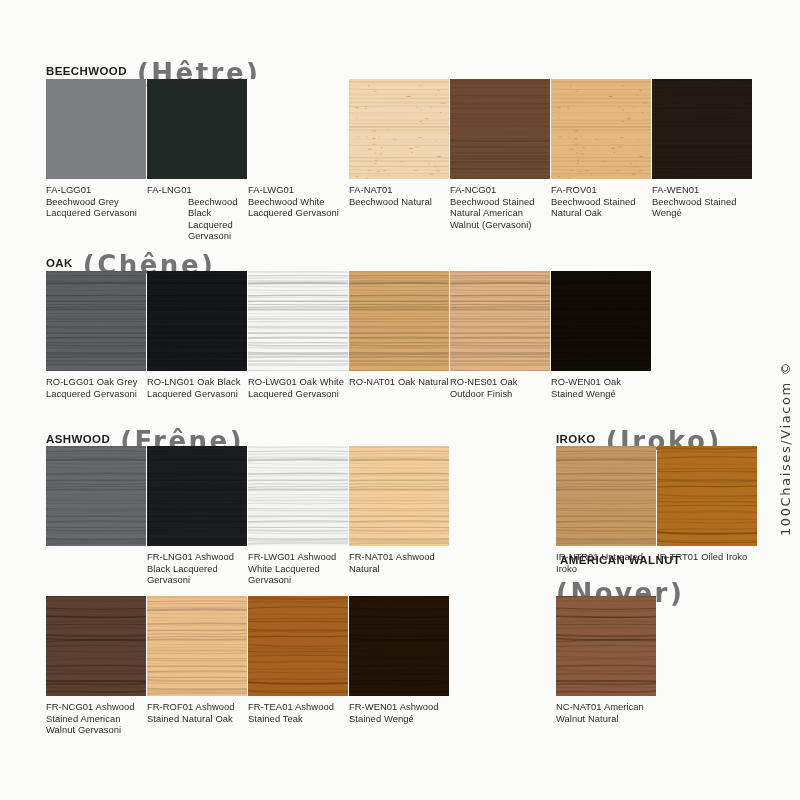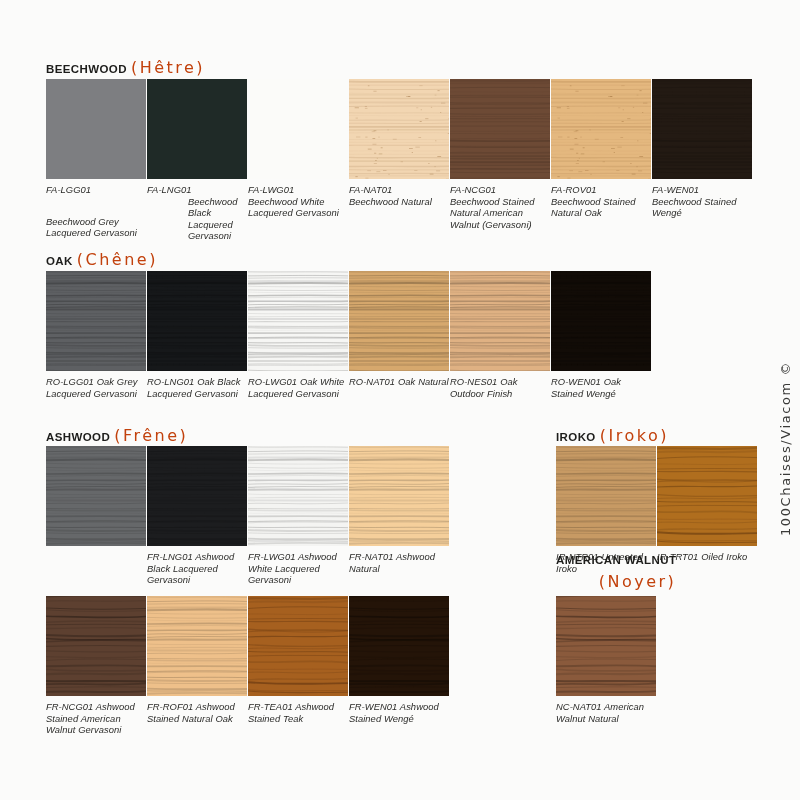--- a/index.html
+++ b/index.html
@@ -18,46 +18,45 @@
   #page {
     position: absolute;
     inset: 0;
     background: #fbfbfa;
   }
 
   
   .section-head {
     position: absolute;
     display: flex;
-    align-items: flex-end;
-    gap: 4px;
+    align-items: center;
+    gap: 10px;
     white-space: nowrap;
   }
   .sec-en {
     font-size: 11.5px;
     font-weight: bold;
     letter-spacing: 0.4px;
     color: #1d1d1b;
   }
   .sec-fr {
     font-family: "DejaVu Sans", sans-serif;
-    font-size: 16px;
-    font-weight: 400;
+    font-size: 26px;
+    font-weight: 700;
     letter-spacing: 2.5px;
-    color: #c2410c;
+    color: #737373;
     position: relative;
     top: 2px;
   }
 
   
   .grid {
     position: absolute;
     display: flex;
     flex-wrap: nowrap;
-    font-style: italic;
   }
   .cell {
     width: 100px;
     margin-right: 1px;
     box-sizing: border-box;
   }
   .swatch {
     width: 100px;
     height: 100px;
     display: block;
@@ -106,21 +105,21 @@
     <span class="sec-en">BEECHWOOD</span>
     <span class="sec-fr">(Hêtre)</span>
   </div>
   <div class="grid" id="grid-beechwood-0" style="left:46px; top:79px;">
       <div class="cell">
         <div class="swatch" style="background: rgb(125, 126, 129);">
           <div class="grain"></div>
         </div>
         <div class="caption">
           <span style="display: block;">FA-LGG01</span>
-          <span style="display: block; margin-top: 20px;">Beechwood Grey Lacquered Gervasoni</span>
+          <span style="display: block;">Beechwood Grey Lacquered Gervasoni</span>
         </div>
       </div>
       <div class="cell">
         <div class="swatch" style="background: rgb(31, 42, 39);">
           <div class="grain"></div>
         </div>
         <div class="caption">
           <span style="display: block;">FA-LNG01</span>
           <span style="display: block; margin-left: 41px;">Beechwood Black Lacquered Gervasoni</span>
         </div>

